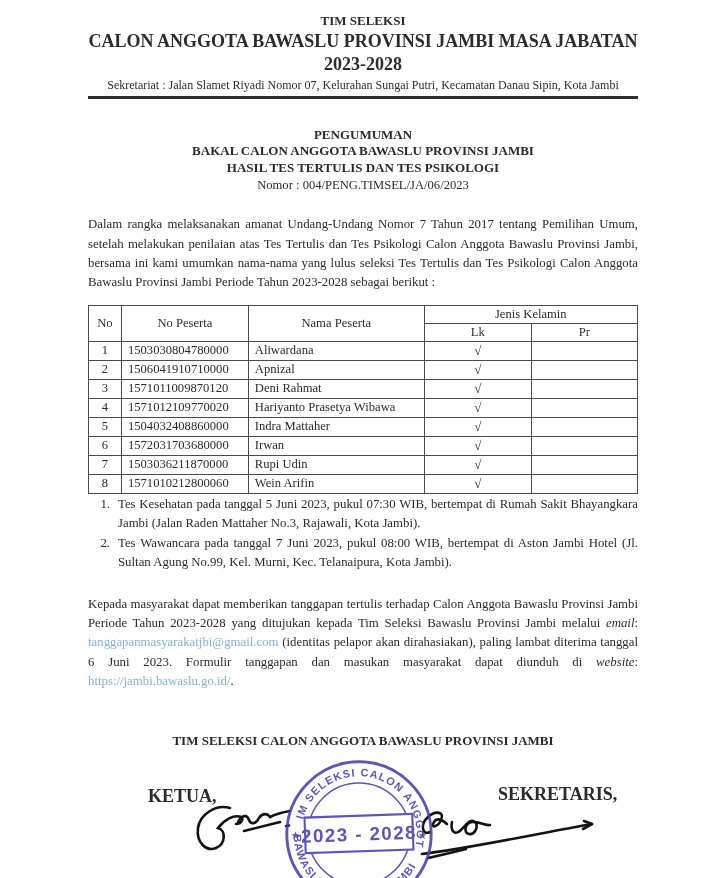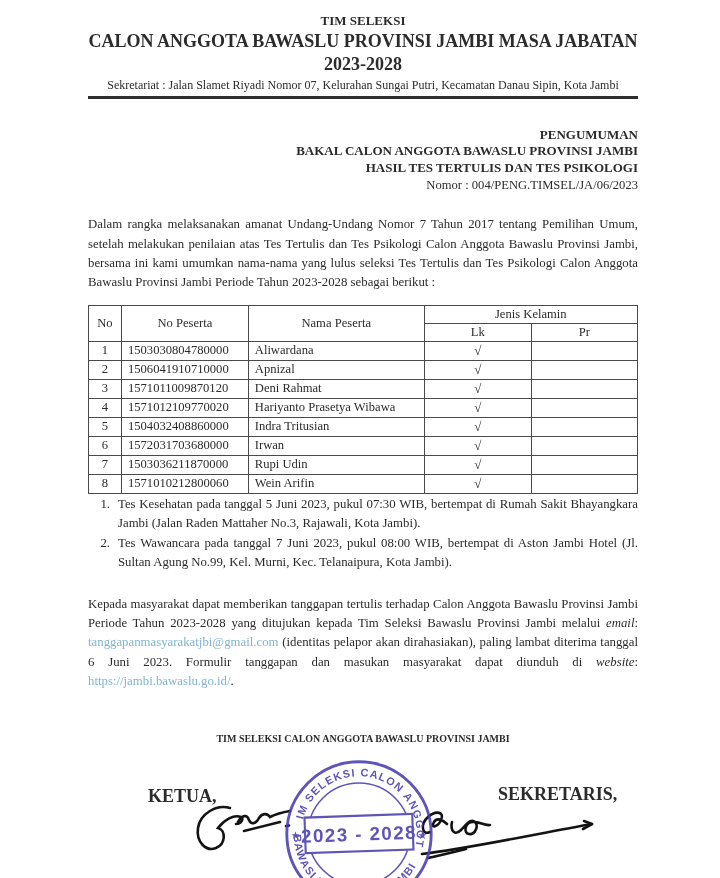--- a/index.html
+++ b/index.html
@@ -13,21 +13,21 @@
   }
   .page { width:720px; height:878px; padding:13px 82px 0 88px; }
 
   
   .letterhead { text-align:center; border-bottom:3px solid #2e2e2e; padding-bottom:3px; }
   .lh1 { font-weight:bold; font-size:13px; line-height:1.3; }
   .lh2 { font-weight:bold; font-size:18px; line-height:1.3; }
   .lh3 { font-size:12px; line-height:1.35; }
 
   
-  .announce { text-align:right; margin-top:28px; }
+  .announce { text-align:center; margin-top:28px; }
   .an-b { font-weight:bold; font-size:13px; line-height:1.28; }
   .an-n { font-size:12.6px; line-height:1.3; }
 
   
   .para { font-size:12.8px; line-height:1.52; text-align:justify; margin-top:22px; }
   .para.tight { margin-top:16px; }
   .it { font-style:italic; }
   a.doclink { cursor:pointer; }
 
   
@@ -42,21 +42,21 @@
     border:1px solid #4a4a4a; font-weight:normal; padding:1px 6px; height:17px;
   }
   th.c, td.c { text-align:center; }
   col.w-no { width:33px; } col.w-nopes { width:127px; } col.w-nama { width:177px; }
   col.w-lk { width:108px; } col.w-pr { width:107px; }
   td.check { text-align:center; font-size:13px; }
 
   
   .signoff { position:relative; height:225px; margin-top:20px; font-size:12.6px; }
   .so-date { position:absolute; top:2px; left:0; right:0; text-align:center; }
-  .so-committee { position:absolute; top:21px; left:0; right:0; text-align:center; font-weight:bold; font-size:10px; }
+  .so-committee { position:absolute; top:21px; left:0; right:0; text-align:center; font-weight:bold; font-size:13px; }
   .so-role { position:absolute; font-weight:bold; font-size:18px; }
   .role-ketua { top:74px; left:60px; }
   .role-sekretaris { top:72px; left:410px; }
   .sig { position:absolute; z-index:1; }
   .sig-left { top:86px; left:98px; }
   .sig-right { top:92px; left:328px; }
   .stamp { position:absolute; top:40px; left:194px; z-index:2; opacity:0.88; }
 </style>
 </head>
 <body>
@@ -123,21 +123,21 @@
       <tr>
         <td class="c">4</td>
         <td>1571012109770020</td>
         <td>Hariyanto Prasetya Wibawa</td>
         <td class="check">√</td>
         <td class="check"></td>
       </tr>
       <tr>
         <td class="c">5</td>
         <td>1504032408860000</td>
-        <td>Indra Tritusian</td>
+        <td>Indra Mattaher</td>
         <td class="check">√</td>
         <td class="check"></td>
       </tr>
       <tr>
         <td class="c">6</td>
         <td>1572031703680000</td>
         <td>Irwan</td>
         <td class="check">√</td>
         <td class="check"></td>
       </tr>

